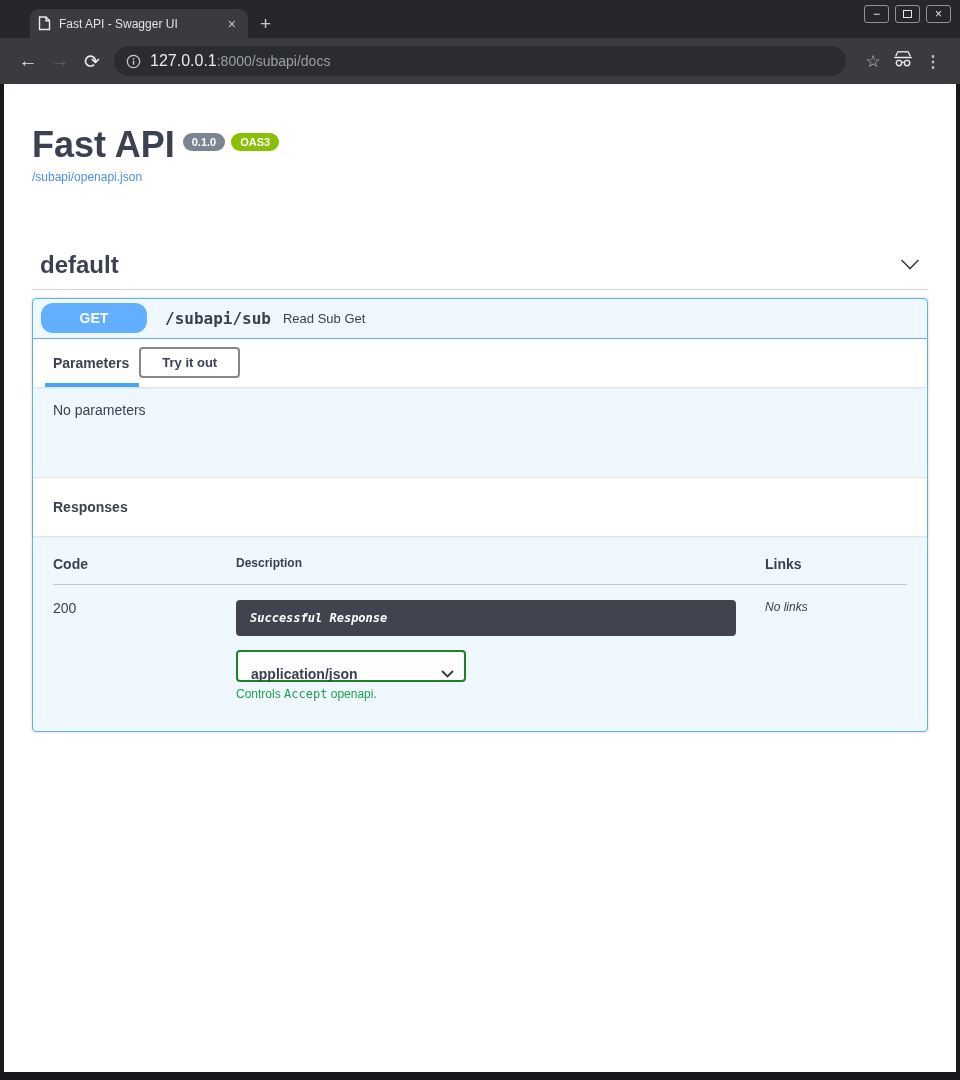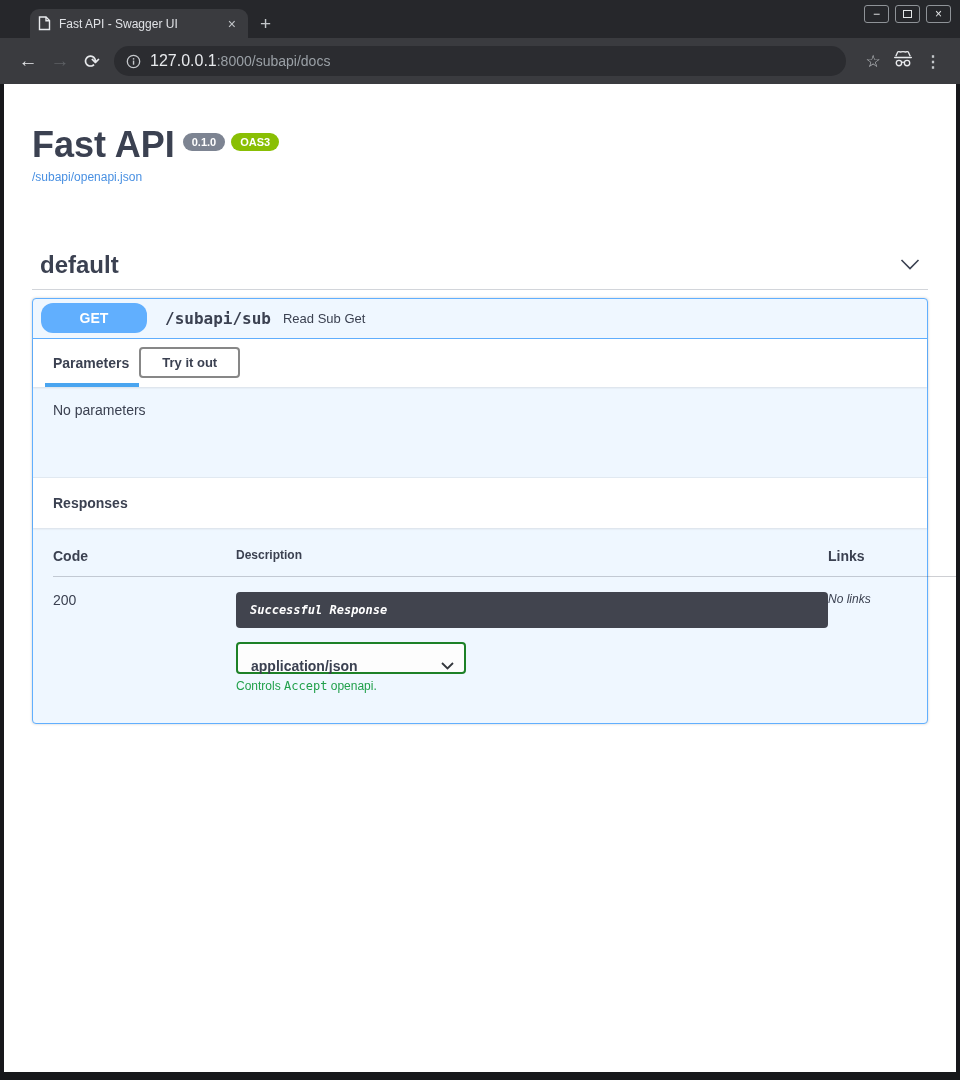--- a/index.html
+++ b/index.html
@@ -61,32 +61,32 @@
                     justify-content:flex-start; align-items:center; box-shadow:0 1px 2px rgba(0,0,0,.1); }
   .tab-item { position:relative; height:100%; display:flex; align-items:center; padding:0 10px 0 8px; }
   .tab-item .tab-label { font-size:14px; font-weight:bold; color:#3b4151; }
   .tab-item .active-bar { position:absolute; left:0; bottom:0; width:100%; height:4px; background:#4aa5f0; }
   .tryout-btn { background:#fff; border:2px solid #878787; border-radius:4px; color:#3b4151;
                 font-weight:bold; font-size:13px; padding:6px 21px; cursor:pointer;
                 font-family:"Liberation Sans",sans-serif; }
 
   .params-body { height:91px; padding:15px 20px; font-size:14px; color:#3b4151; }
 
-  .responses-header { height:50px; padding:0 20px; background:#fff; display:flex; align-items:center;
+  .responses-header { height:58px; padding:0 20px; background:#fff; display:flex; align-items:center;
                       box-shadow:0 1px 2px rgba(0,0,0,.1), 0 -1px 0 rgba(0,0,0,.05); }
   .responses-header .hdr-label { font-size:14px; font-weight:bold; color:#3b4151; }
 
   .responses-body { padding:20px 20px 30px; }
   .resp-grid { display:grid; grid-template-columns:183px 1fr 142px; }
   .col-hdr { color:#3b4151; font-weight:bold; padding-bottom:12px; border-bottom:1px solid rgba(59,65,81,.25); }
   .col-hdr.big { font-size:14px; }
   .col-hdr.small { font-size:12px; }
   .cell { padding-top:15px; color:#3b4151; }
   .code-cell { font-size:14px; }
-  .desc-box { width:592px; background:#41444e; border-radius:4px; padding:11px 14px;
+  .desc-box { width:500px; background:#41444e; border-radius:4px; padding:11px 14px;
               color:#fff; font-family:"DejaVu Sans Mono",monospace; font-style:italic;
               font-weight:bold; font-size:12px; }
   .links-cell { font-size:12px; font-style:italic; }
 
   .media-select-wrap { margin-top:14px; }
   .media-select { width:230px; height:32px; background:#fdfdfd; border:2px solid #1d8127; border-radius:4px;
                   display:flex; align-items:center; justify-content:space-between; padding:17px 10px 0 13px; cursor:pointer; }
   .media-select .sel-value { font-size:14px; font-weight:bold; color:#3b4151; }
   .accept-note { margin-top:5px; font-size:12px; color:#21a04b; }
   .accept-note code { font-family:"DejaVu Sans Mono",monospace; font-size:12px; }

